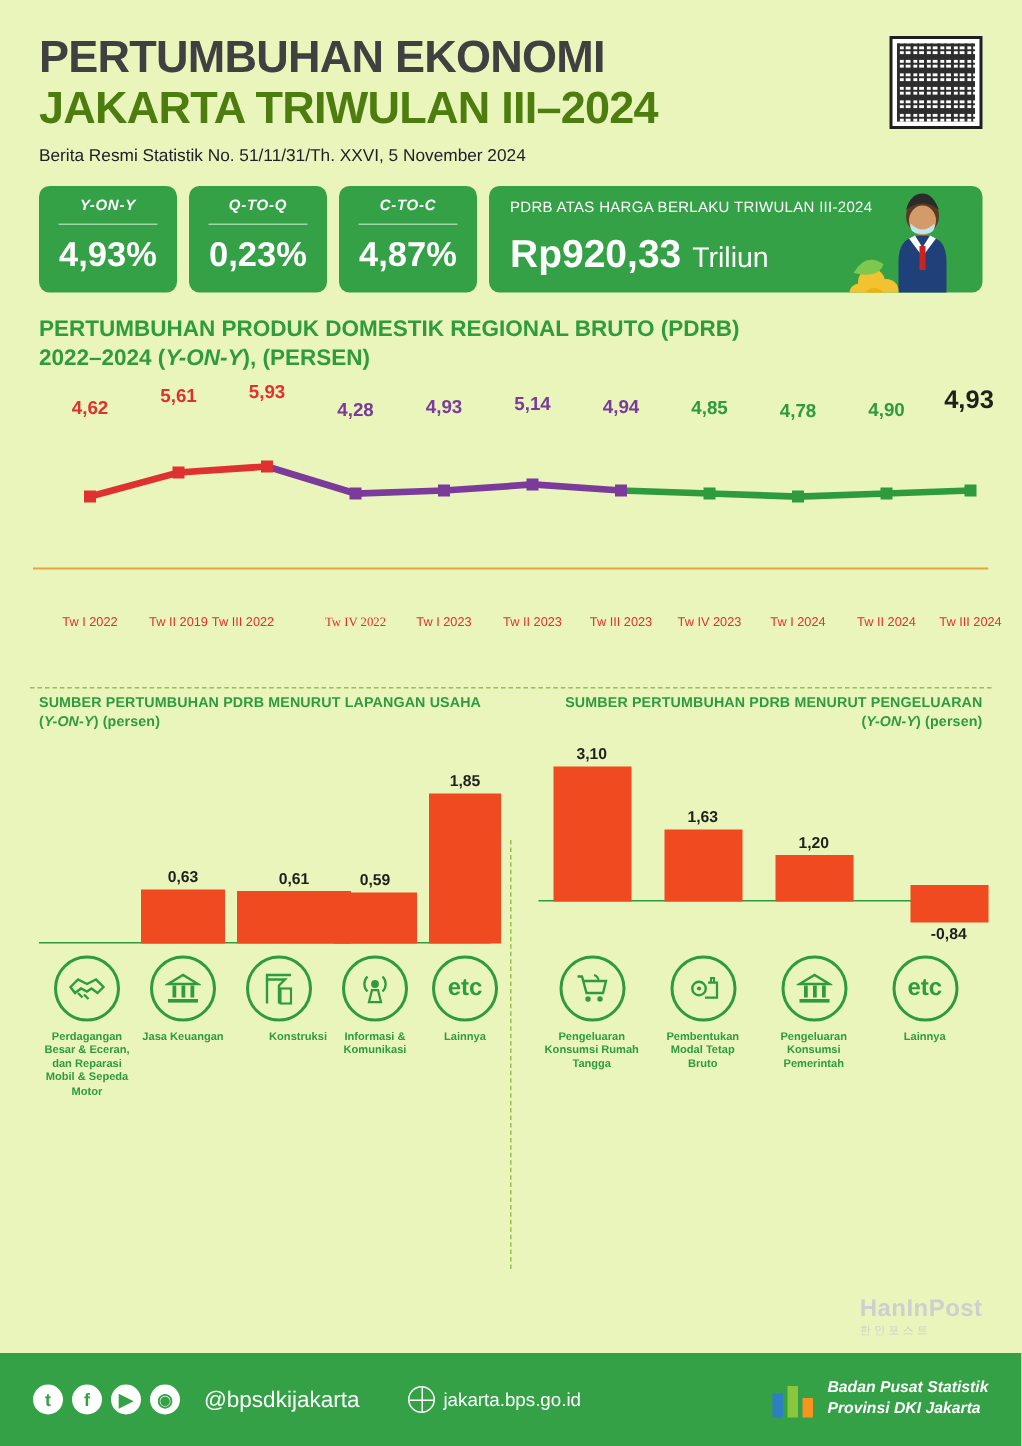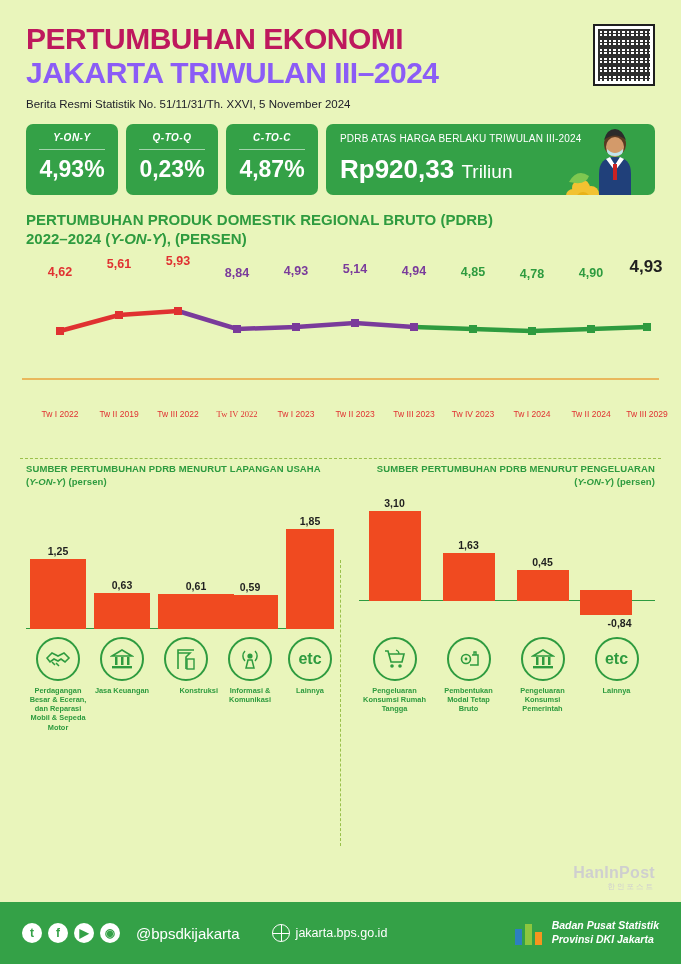--- a/index.html
+++ b/index.html
@@ -8,24 +8,24 @@
     background: #e8f5b8;
     font-family: "Liberation Sans", sans-serif;
     overflow: hidden;
     position: relative;
   }
   .page { width: 681px; height: 964px; position: relative; background: #e9f5bb; }
 
   
   .header { padding: 22px 26px 0 26px; position: relative; }
   .title {
-    font-size: 30px; font-weight: bold; color: #be185d; line-height: 1.12;
+    font-size: 30px; font-weight: bold; color: #404040; line-height: 1.12;
     letter-spacing: -0.5px;
   }
-  .title-line2 { font-size: 30px; font-weight: bold; color: #8b5cf6; line-height: 1.12; letter-spacing: -0.5px;}
+  .title-line2 { font-size: 30px; font-weight: bold; color: #4d7c0f; line-height: 1.12; letter-spacing: -0.5px;}
   .subtitle { font-size: 11.5px; color: #20202a; margin-top: 9px; }
   .qr {
     position: absolute; top: 24px; right: 26px;
     width: 62px; height: 62px; background: #fff; border: 2px solid #1f1f1f;
     padding: 3px;
   }
   .qr-inner {
     width: 100%; height: 100%;
     background-image:
       linear-gradient(90deg, #111 25%, transparent 25%, transparent 50%, #111 50%, #111 62%, transparent 62%),
@@ -101,21 +101,21 @@
   .icon-item { position: absolute; top: 0; text-align: center; }
   .icon-circle {
     width: 44px; height: 44px; border-radius: 50%; border: 2px solid #2e9b3f;
     margin: 0 auto; display: flex; align-items: center; justify-content: center;
     background: transparent;
   }
   .icon-cap { font-size: 7.4px; color: #2e9b3f; font-weight: bold; margin-top: 5px; line-height: 1.25; }
   .etc-text { font-size: 16px; color: #2e9b3f; font-weight: bold; }
 
   
-  .watermark { position: absolute; right: 26px; bottom: 72px; text-align: right; }
+  .watermark { position: absolute; right: 26px; bottom: 72px; }
   .wm1 { font-size: 16px; font-weight: bold; color: #cfcfcf; letter-spacing: .3px; }
   .wm2 { font-size: 7.5px; color: #cfcfcf; letter-spacing: 2px; }
 
   
   .footer {
     position: absolute; left: 0; bottom: 0; width: 681px; height: 62px;
     background: #34a147; color: #fff; display: flex; align-items: center;
     padding: 0 22px; gap: 10px;
   }
   .soc { display: flex; gap: 6px; align-items: center; }
@@ -190,21 +190,21 @@
       <span>PERTUMBUHAN PRODUK DOMESTIK REGIONAL BRUTO (PDRB)</span><br>
       <span>2022–2024 (</span><span class="it">Y-ON-Y</span><span>), (PERSEN)</span>
     </h2>
   </div>
 
   <div class="linechart">
     <div class="lc-values">
       <span class="lc-val" style="left:38px;top:8px;">4,62</span>
       <span class="lc-val" style="left:97px;top:0px;">5,61</span>
       <span class="lc-val" style="left:156px;top:-3px;">5,93</span>
-      <span class="lc-val purple" style="left:215px;top:9px;">8,84</span>
+      <span class="lc-val purple" style="left:215px;top:9px;">4,28</span>
       <span class="lc-val purple" style="left:274px;top:7px;">4,93</span>
       <span class="lc-val purple" style="left:333px;top:5px;">5,14</span>
       <span class="lc-val purple" style="left:392px;top:7px;">4,94</span>
       <span class="lc-val green" style="left:451px;top:8px;">4,85</span>
       <span class="lc-val green" style="left:510px;top:10px;">4,78</span>
       <span class="lc-val green" style="left:569px;top:9px;">4,90</span>
       <span class="lc-val big" style="left:624px;top:0px;">4,93</span>
     </div>
 
     <svg class="lc-svg" width="637" height="130" viewBox="0 0 637 130">
@@ -225,49 +225,45 @@
       <rect x="388" y="36" width="8" height="8" fill="#7a3b9b"></rect>
       <rect x="447" y="38" width="8" height="8" fill="#2e9b3f"></rect>
       <rect x="506" y="40" width="8" height="8" fill="#2e9b3f"></rect>
       <rect x="565" y="38" width="8" height="8" fill="#2e9b3f"></rect>
       <rect x="621" y="36" width="8" height="8" fill="#2e9b3f"></rect>
     </svg>
 
     <div class="lc-axis-labels">
       <span style="left:38px;">Tw I 2022</span>
       <span style="left:97px;">Tw II 2019</span>
-      <span style="left:156px;">Tw III 2022</span>
+      <span style="left:140px;">Tw III 2022</span>
       <span style="left:215px;font-family:Liberation Serif, serif;">Tw IV 2022</span>
       <span style="left:274px;">Tw I 2023</span>
       <span style="left:333px;">Tw II 2023</span>
       <span style="left:392px;">Tw III 2023</span>
       <span style="left:451px;">Tw IV 2023</span>
       <span style="left:510px;">Tw I 2024</span>
       <span style="left:569px;">Tw II 2024</span>
-      <span style="left:625px;">Tw III 2029</span>
+      <span style="left:625px;">Tw III 2024</span>
     </div>
   </div>
 
   <div class="hdiv"></div>
   <div class="vdiv"></div>
 
   <div class="panels">
 
     <div class="panel left">
       <div class="panel-title">
         <span>SUMBER PERTUMBUHAN PDRB MENURUT LAPANGAN USAHA</span>
         <span class="sub"><span>(</span><span class="it">Y-ON-Y</span><span>) (persen)</span></span>
       </div>
 
       <div class="bars">
         <div class="baseline" style="bottom:0;"></div>
-        <div class="bar-col" style="left:4px; width:56px;">
-          <div class="bar-val">1,25</div>
-          <div class="bar-rect" style="height:70px;"></div>
-        </div>
         <div class="bar-col" style="left:68px; width:56px;">
           <div class="bar-val">0,63</div>
           <div class="bar-rect" style="height:36px;"></div>
         </div>
         <div class="bar-col" style="left:132px; width:76px;">
           <div class="bar-val">0,61</div>
           <div class="bar-rect" style="height:35px;"></div>
         </div>
         <div class="bar-col" style="left:196px; width:56px;">
           <div class="bar-val">0,59</div>
@@ -339,24 +335,24 @@
         <div class="baseline" style="bottom:28px;"></div>
         <div class="bar-col" style="left:10px; width:52px; bottom:28px;">
           <div class="bar-val">3,10</div>
           <div class="bar-rect" style="height:90px;"></div>
         </div>
         <div class="bar-col" style="left:84px; width:52px; bottom:28px;">
           <div class="bar-val">1,63</div>
           <div class="bar-rect" style="height:48px;"></div>
         </div>
         <div class="bar-col" style="left:158px; width:52px; bottom:28px;">
-          <div class="bar-val">0,45</div>
+          <div class="bar-val">1,20</div>
           <div class="bar-rect" style="height:31px;"></div>
         </div>
-        <div class="bar-col neg" style="left:221px; width:52px; bottom:0px;text-align:right;">
+        <div class="bar-col neg" style="left:248px; width:52px; bottom:0px;">
           <div class="bar-rect" style="height:25px;"></div>
           <div class="bar-val" style="margin:2px 0 0 0;">-0,84</div>
         </div>
       </div>
 
       <div class="icons-row">
         <div class="icon-item" style="left:4px; width:64px;">
           <div class="icon-circle">
             <svg width="24" height="24" viewBox="0 0 24 24">
                 <path d="M2 4 L5 4 L8 15 L19 15 L21 7 L6 7" fill="none" stroke="#2e9b3f" stroke-width="1.6"></path>

